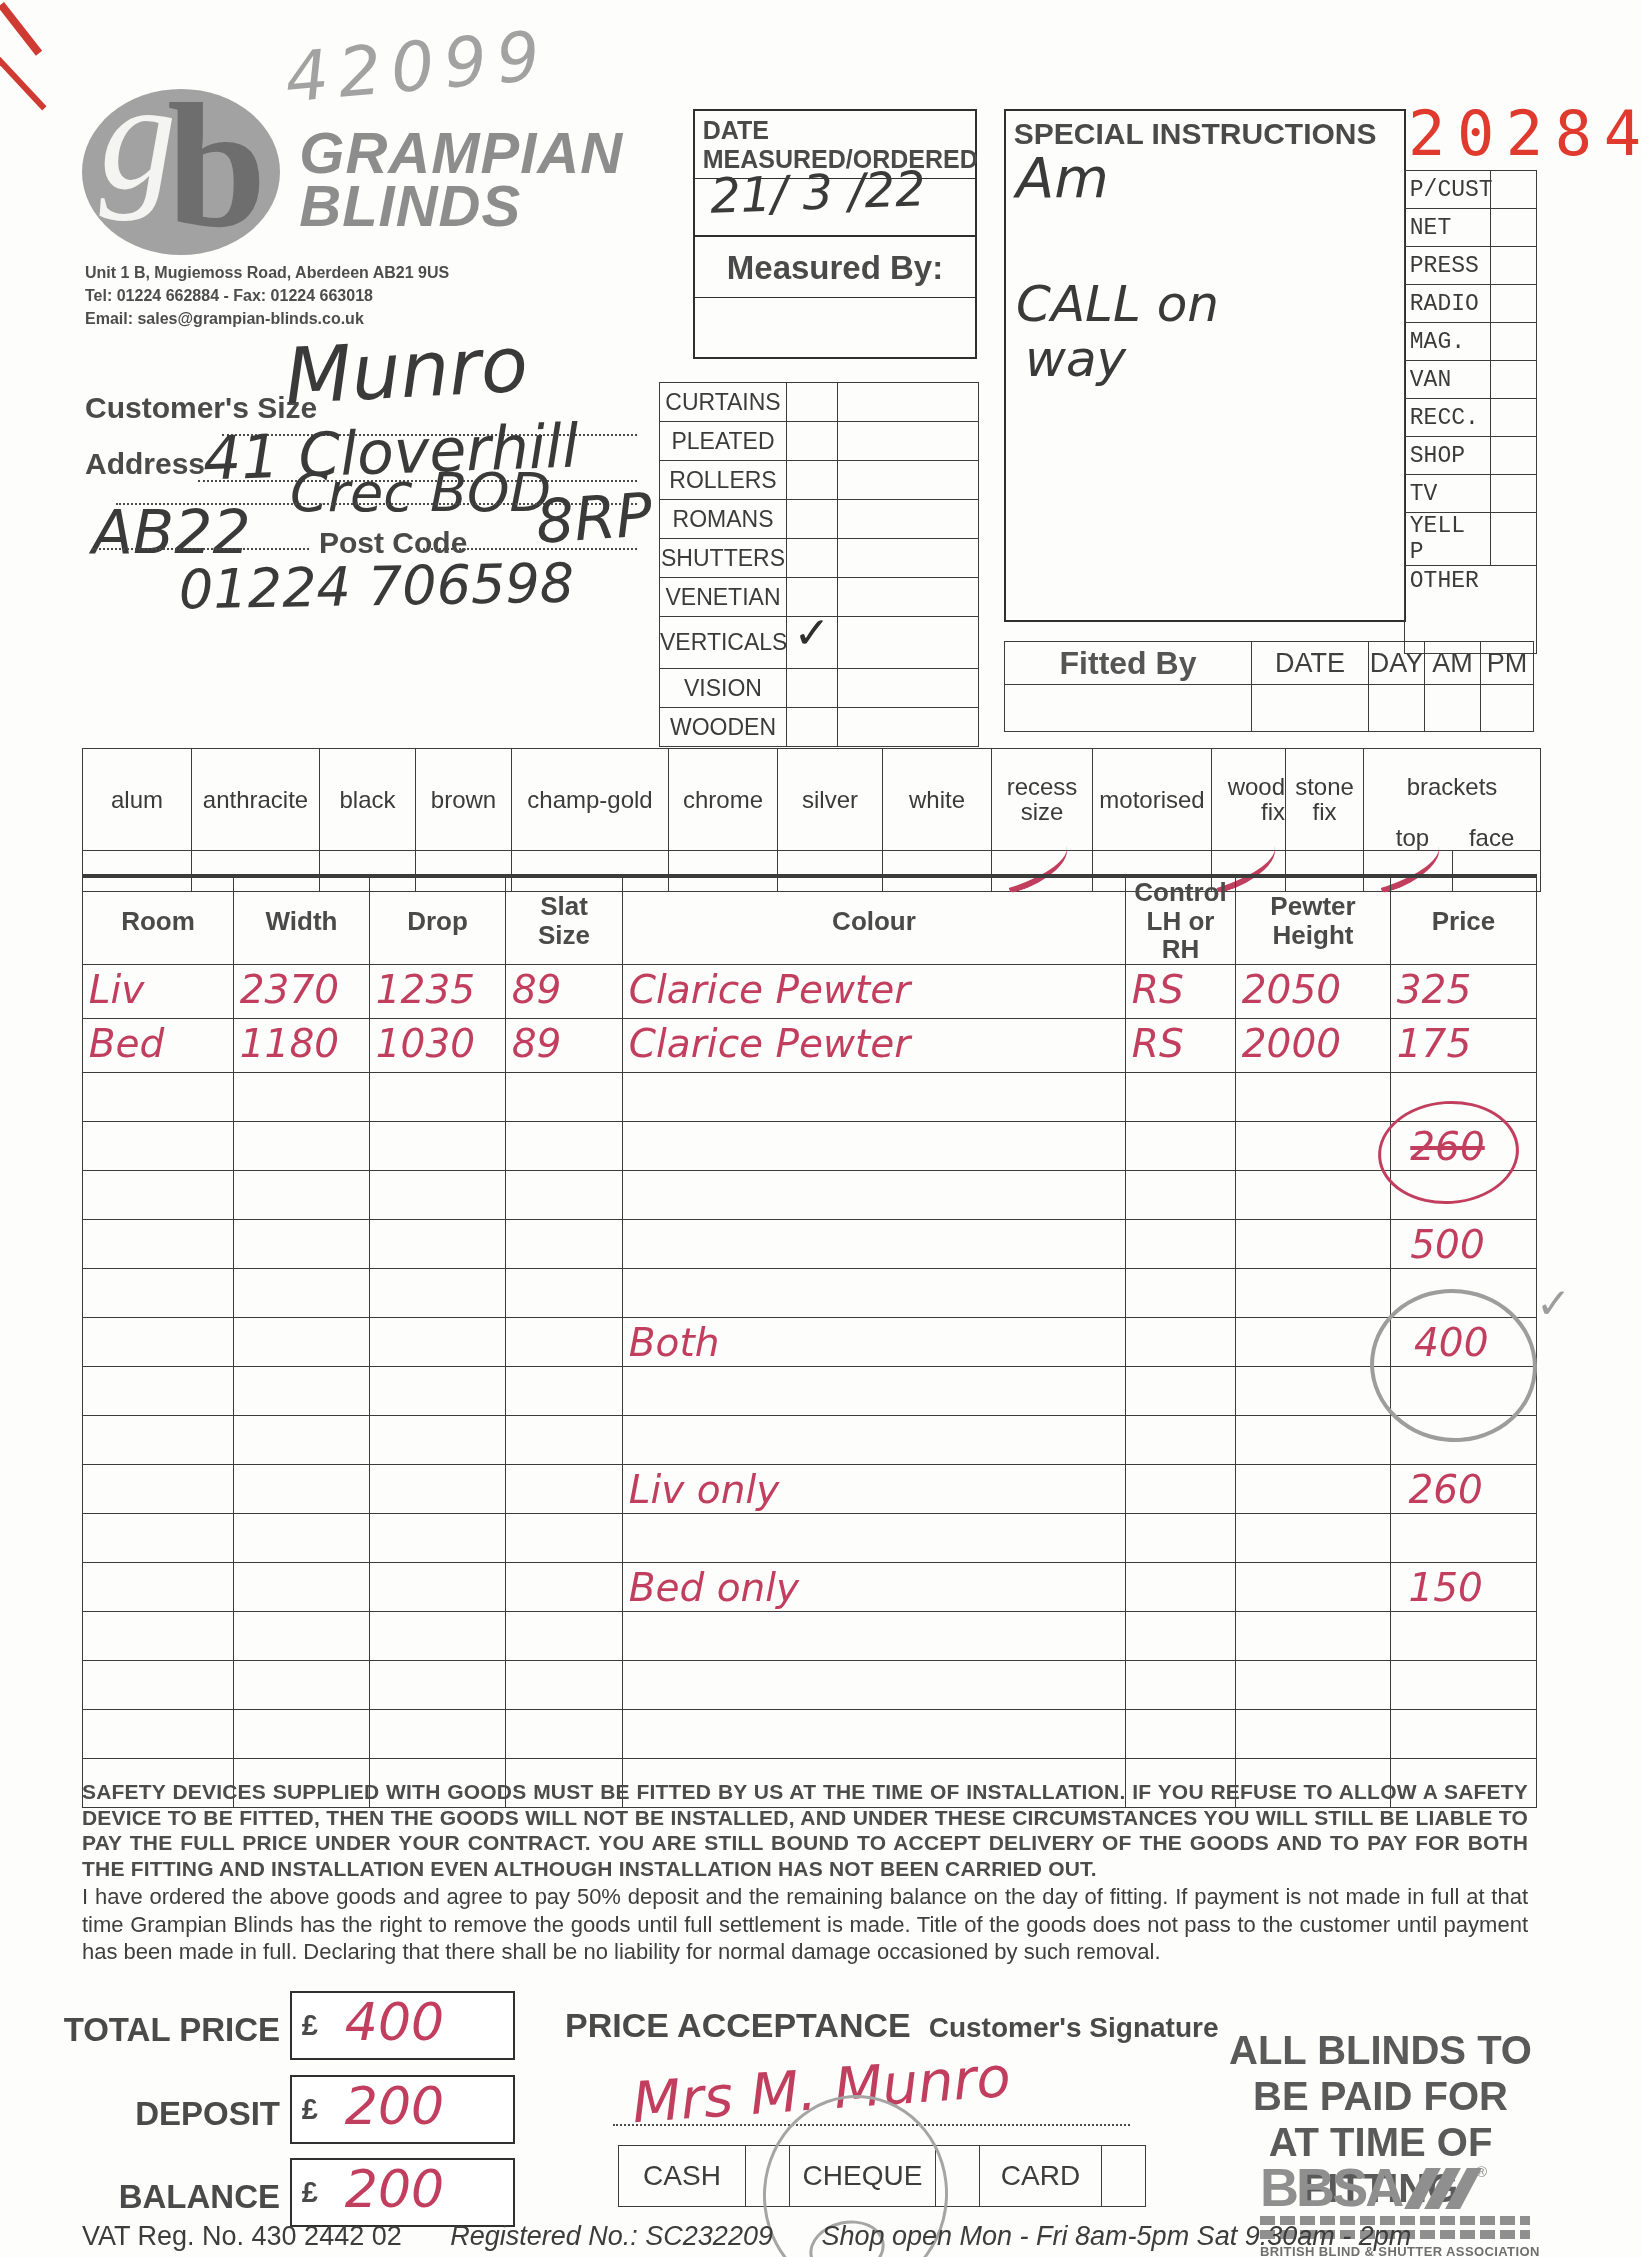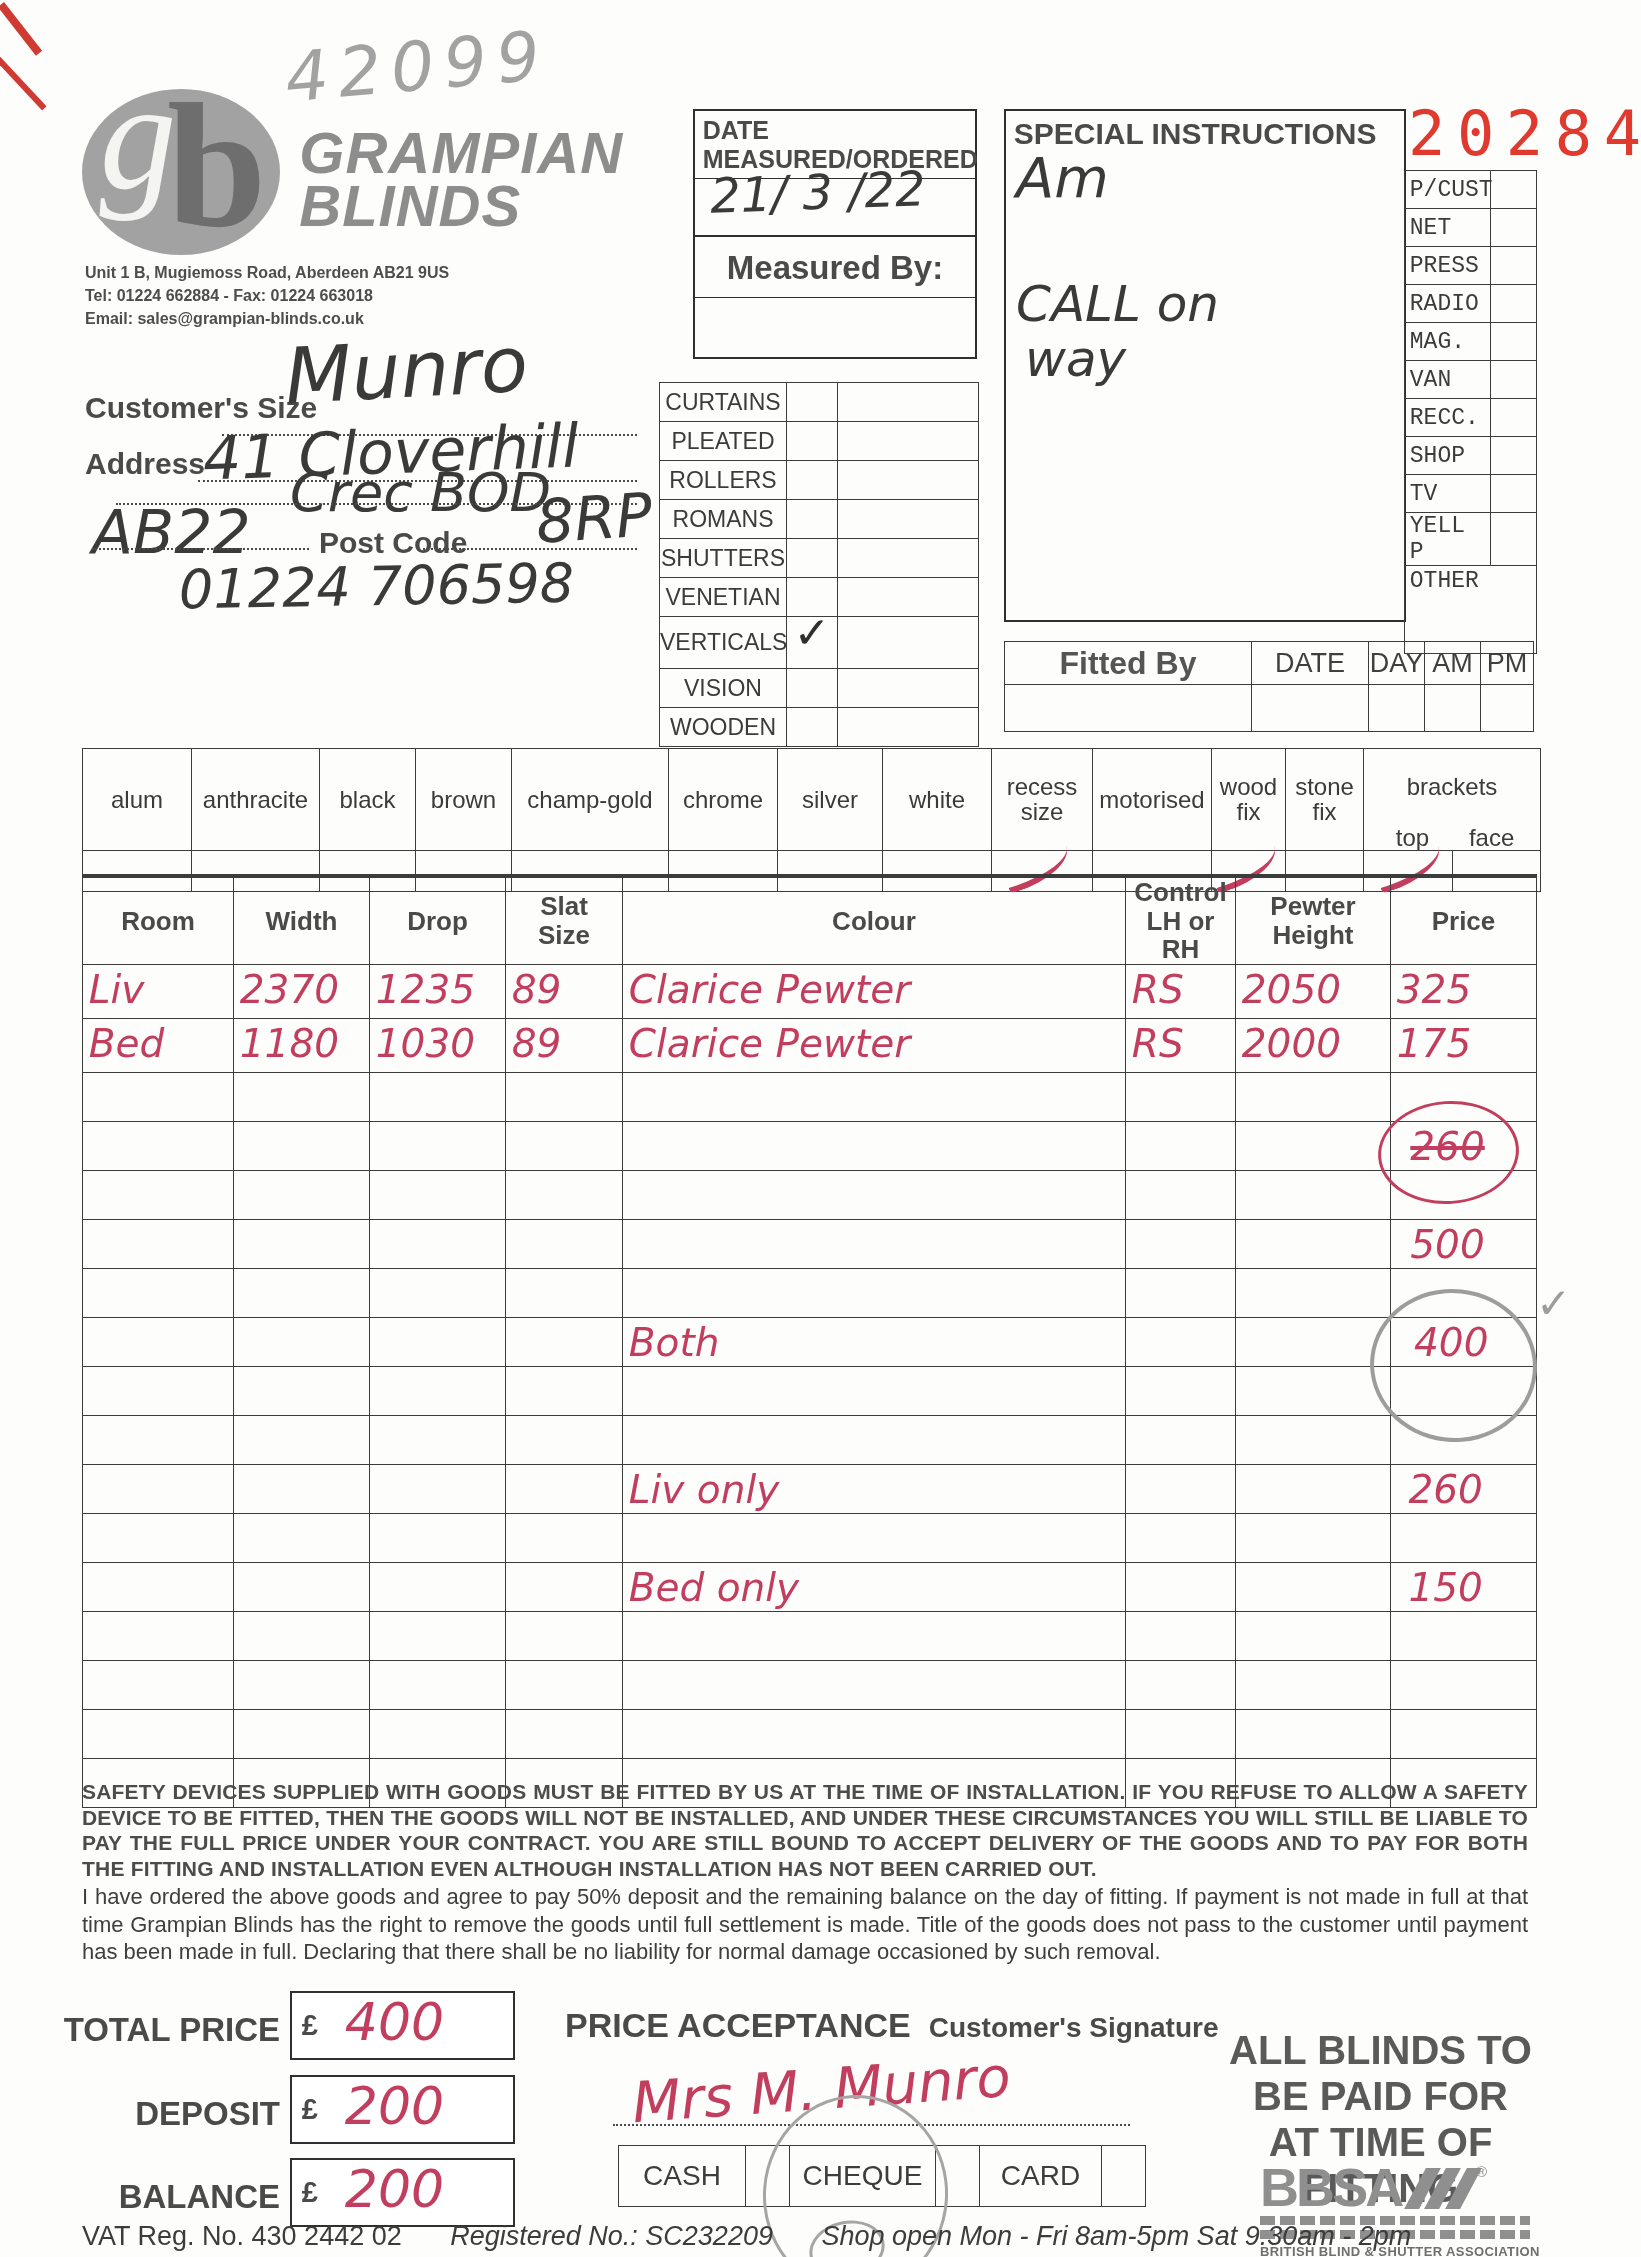--- a/index.html
+++ b/index.html
@@ -302,21 +302,21 @@
       <th style="width:127px;">anthracite</th>
       <th style="width:95px;">black</th>
       <th style="width:95px;">brown</th>
       <th style="width:156px;">champ-gold</th>
       <th style="width:108px;">chrome</th>
       <th style="width:104px;">silver</th>
       <th style="width:108px;">white</th>
       <th style="width:100px;">recess
 size</th>
       <th style="width:118px;">motorised</th>
-      <th style="width:73px;">wood
+      <th style="width:73px;text-align:right;">wood
 fix</th>
       <th style="width:77px;">stone
 fix</th>
       <th colspan="2" style="width:176px;">
         <span>brackets</span><br>
         <span style="display:inline-block;width:45%;">top</span><span style="display:inline-block;width:45%;text-align:center;">face</span>
       </th>
     </tr>
     <tr>
       <td></td>

